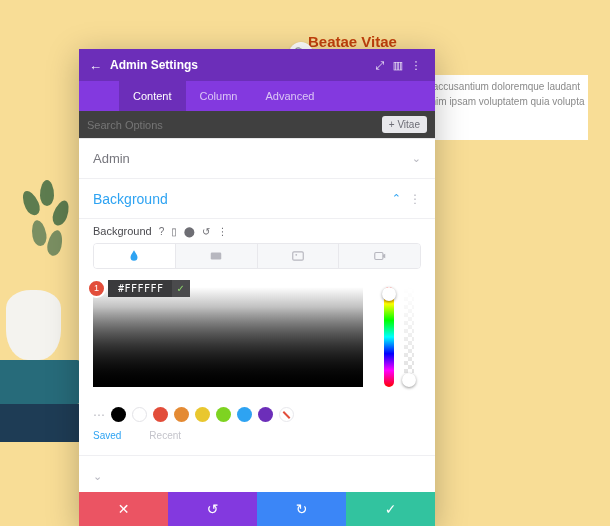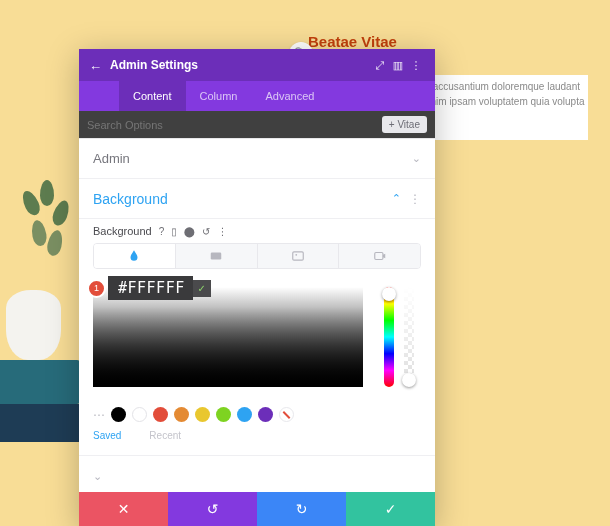--- a/index.html
+++ b/index.html
@@ -150,21 +150,21 @@
     position:absolute; left:0; top:0; height:18px;
     display:flex; align-items:center; z-index:2;
   }
   .hex-pill .badge{
     width:15px;height:15px;border-radius:50%;background:#e24d3a;color:#fff;
     font-size:9px;display:flex;align-items:center;justify-content:center;
     margin-right:-4px; z-index:3; border:2px solid #fff; box-sizing:content-box;
     position:relative; left:-6px;
   }
   .hex-pill .hex{
-    background:#3a3a3c;color:#fff;font-size:15px;padding:3px 8px 3px 10px;
+    background:#3a3a3c;color:#fff;font-size:10px;padding:3px 8px 3px 10px;
     font-family:monospace; letter-spacing:.5px;
   }
   .hex-pill .ok{
     background:#4a4a4c;color:#8dd56b;width:18px;display:flex;align-items:center;
     justify-content:center;font-size:10px;height:17px;
   }
   .sliders {
     position:absolute; right:0; top:8px; width:44px; height:100px;
     display:flex; gap:10px; align-items:stretch; justify-content:center;
   }

